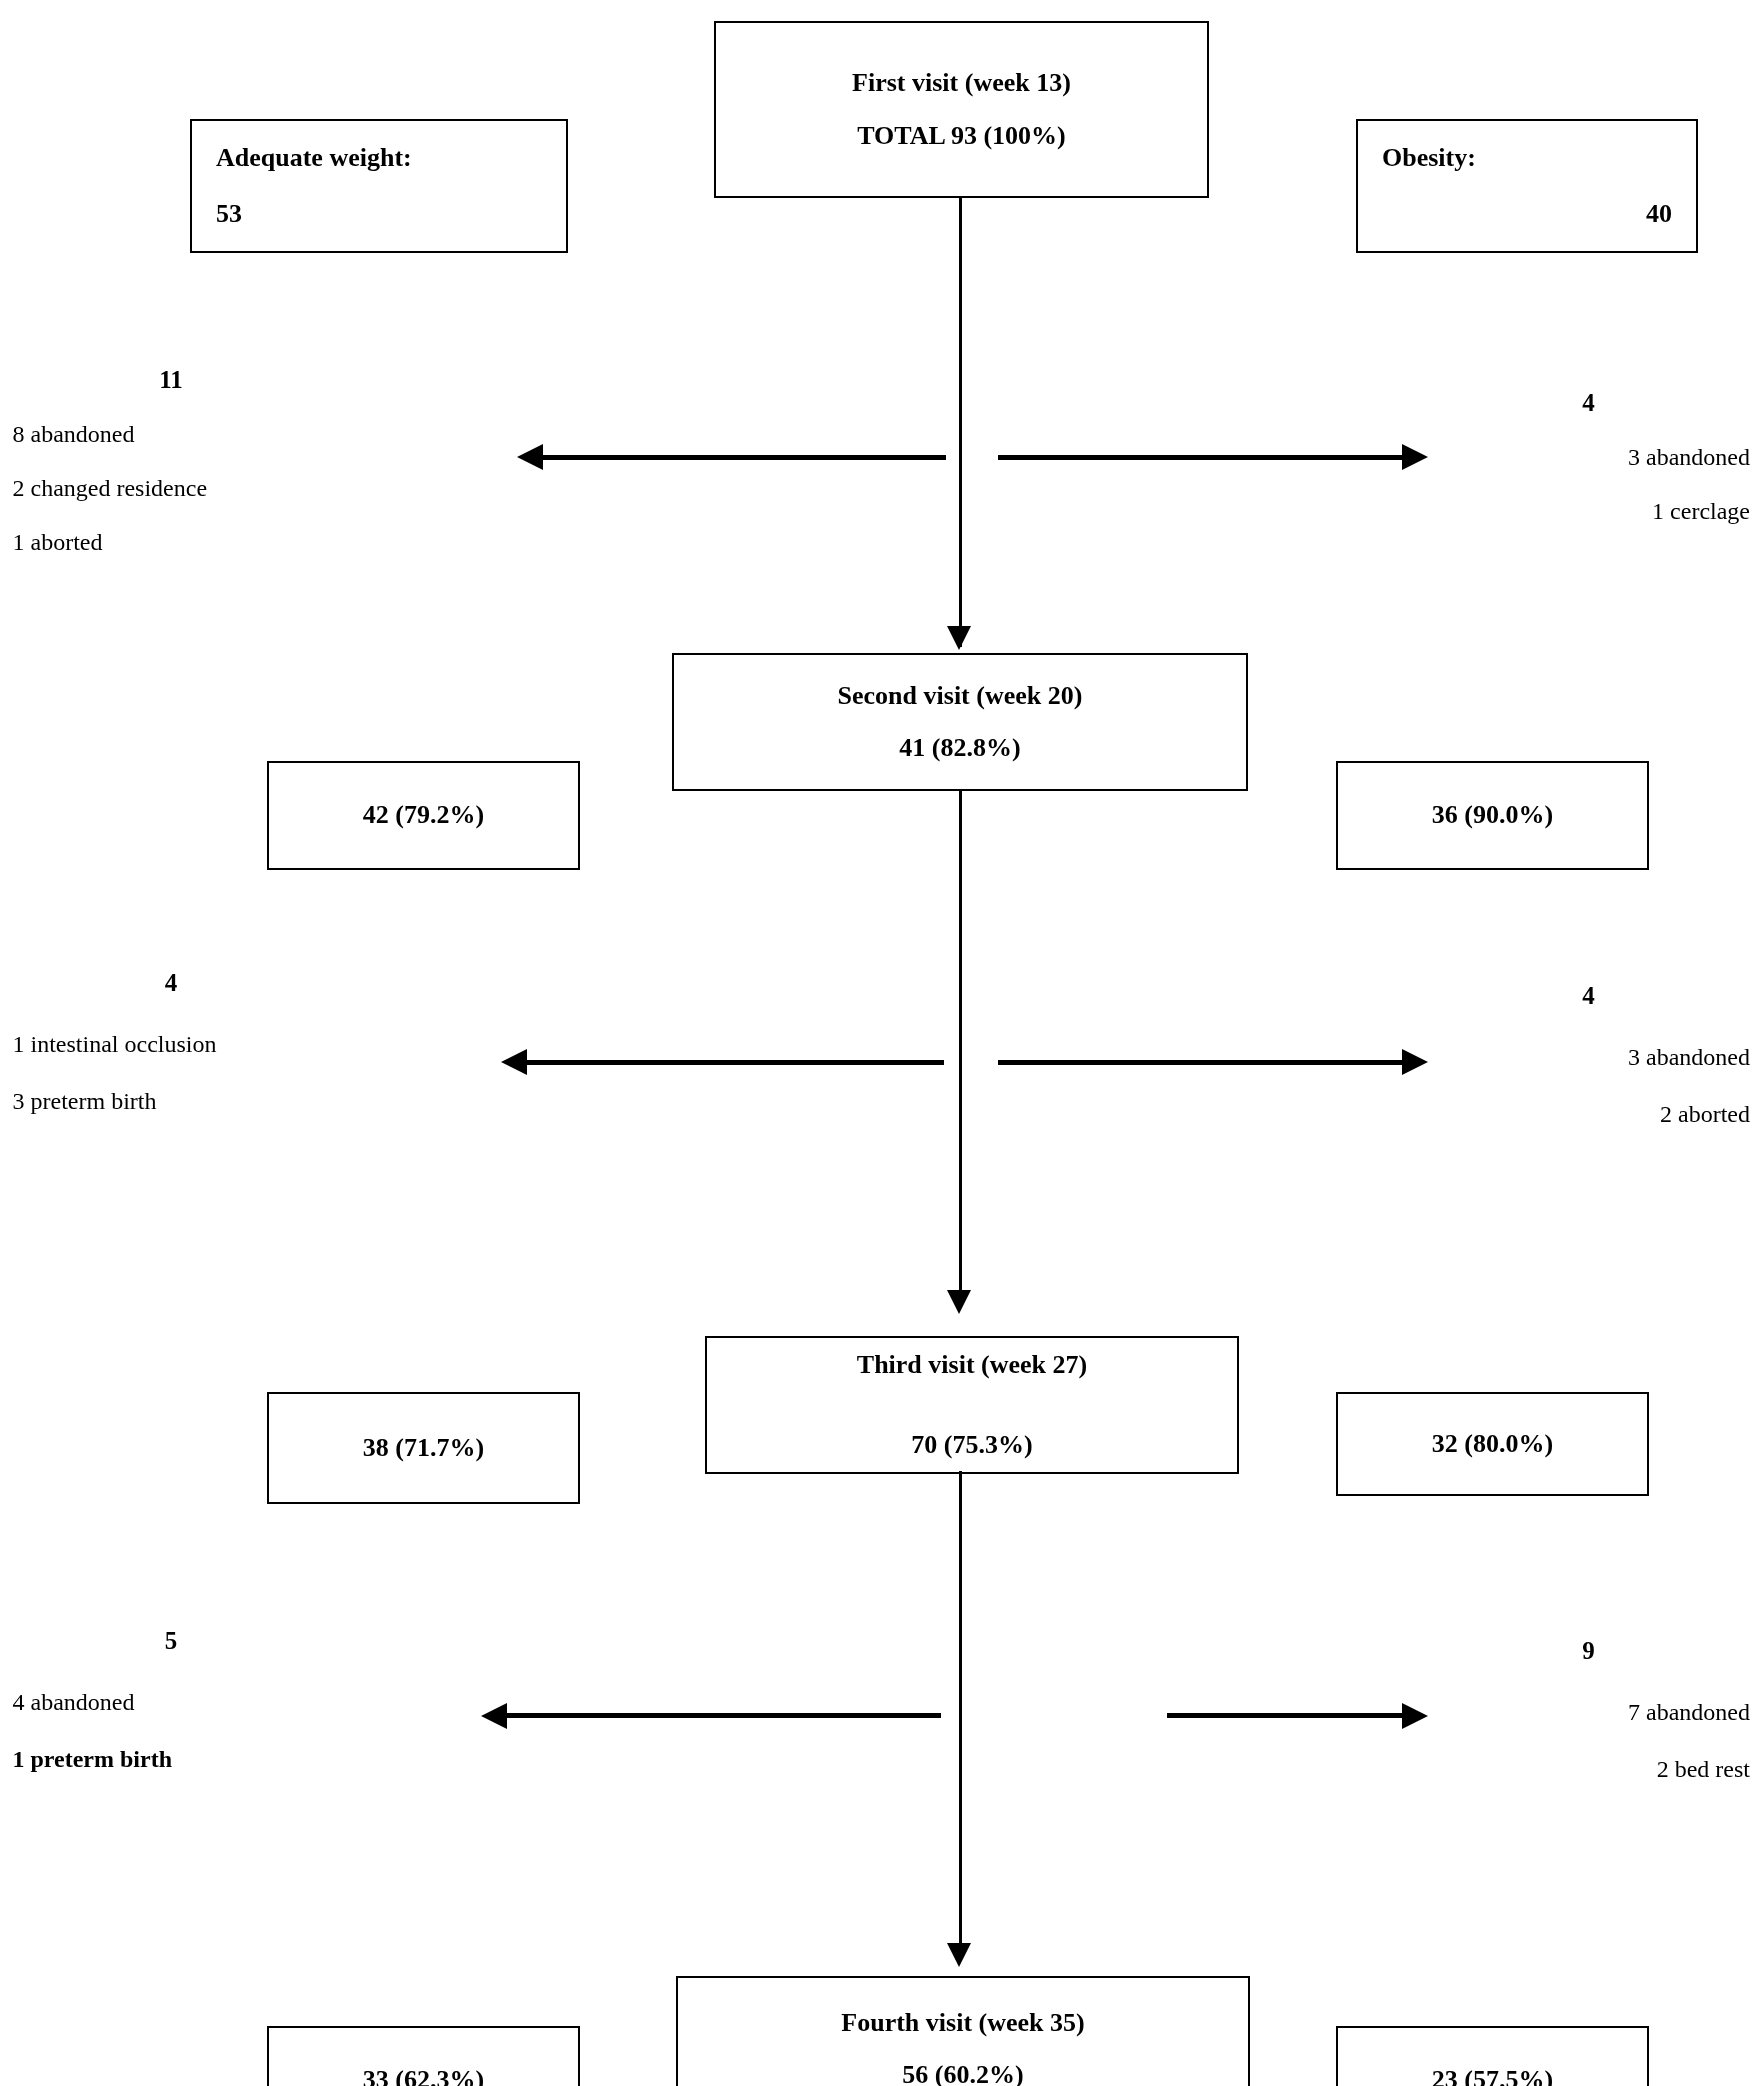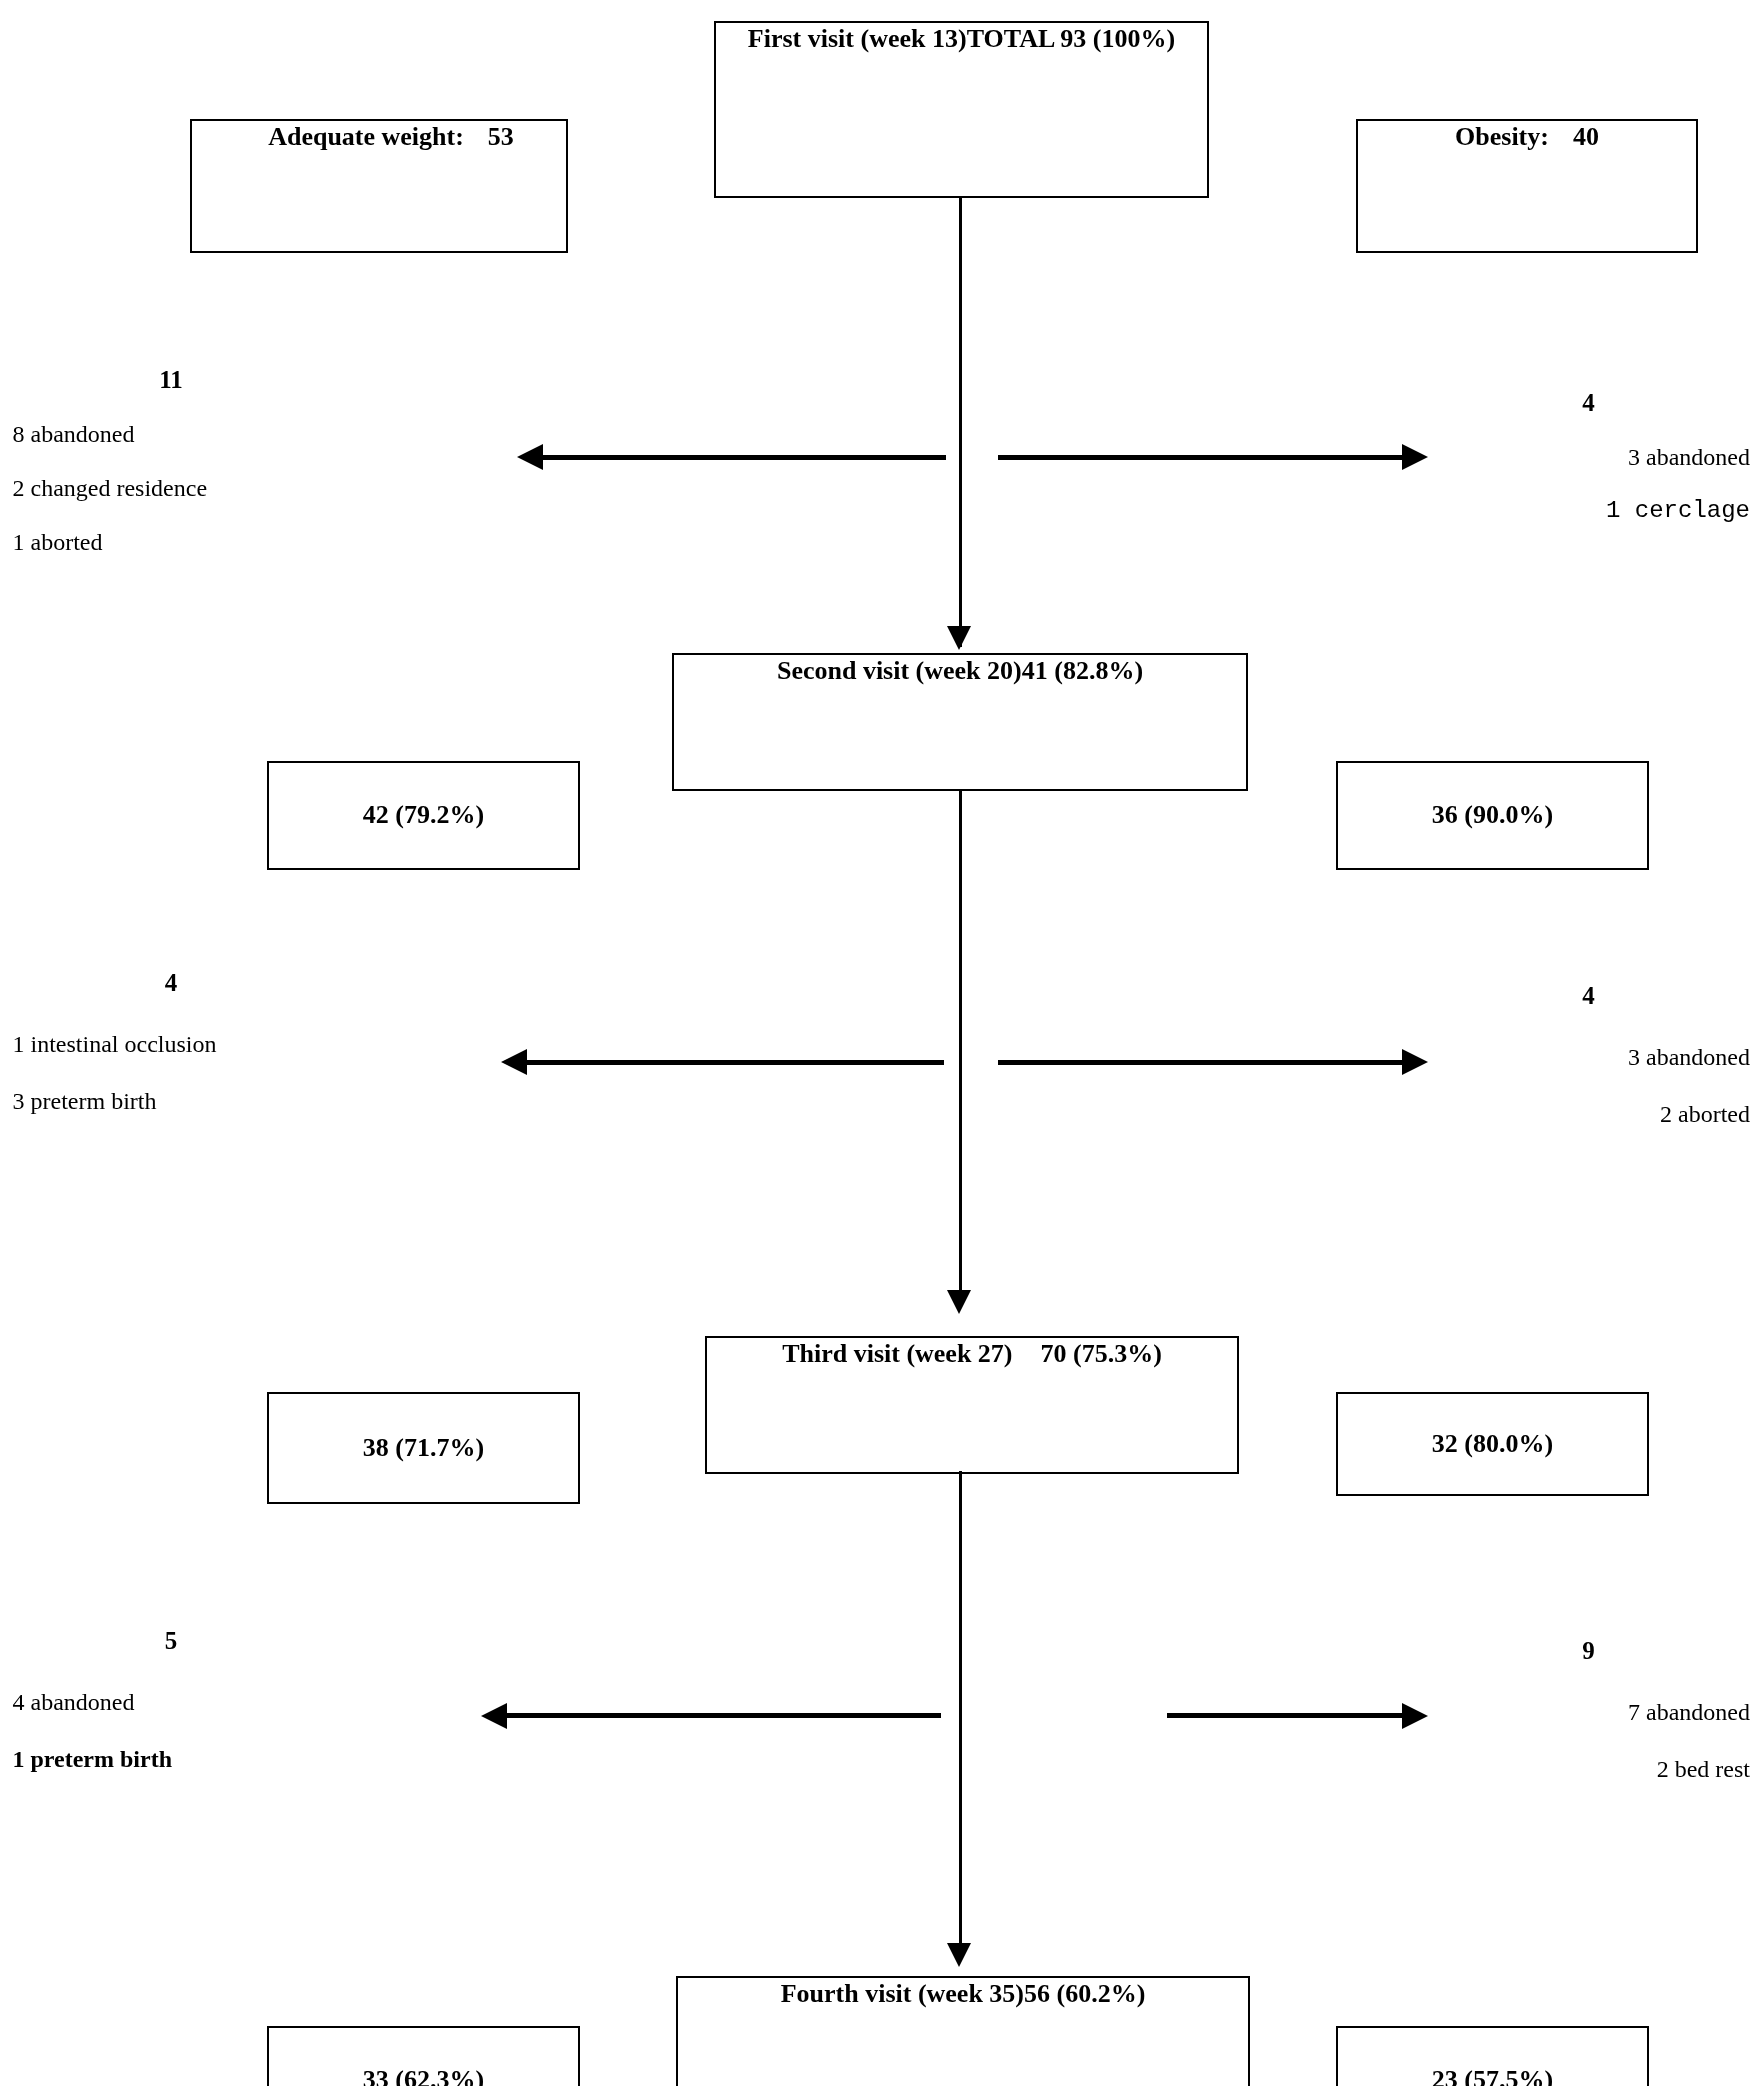--- a/index.html
+++ b/index.html
@@ -19,21 +19,21 @@
     overflow: hidden;
   }
 
   
   .box {
     position: absolute;
     box-sizing: border-box;
     border: 2.9px solid #000000;
     background: #ffffff;
     display: flex;
-    flex-direction: row;
+    flex-direction: column;
     justify-content: center;
   }
   .box .line {
     font-weight: bold;
     font-size: 26px;
     line-height: 1.25;
     white-space: nowrap;
   }
   .box.center .line { text-align: center; }
   .box.center .line.l1 { margin-bottom: 20px; }
@@ -140,21 +140,21 @@
   <div class="dropout left" style="left:12.5px; top:367px; width:317px;">
     <span class="count">11</span>
     <span class="reason" style="margin-top:30px;">8 abandoned</span>
     <span class="reason" style="margin-top:30px;">2 changed residence</span>
     <span class="reason" style="margin-top:30px;">1 aborted</span>
   </div>
 
   <div class="dropout right" style="left:1427px; top:390px; width:323px;">
     <span class="count">4</span>
     <span class="reason" style="margin-top:30px;">3 abandoned</span>
-    <span class="reason" style="margin-top:30px;font-family:Liberation Mono, monospace;">1 cerclage</span>
+    <span class="reason" style="margin-top:30px;">1 cerclage</span>
   </div>
 
   <div class="box single" style="left:267px; top:761px; width:313px; height:109px;">
     <div class="line">42 (79.2%)</div>
   </div>
 
   <div class="box center" style="left:672px; top:653px; width:576px; height:138px;">
     <div class="line l1">Second visit (week 20)</div>
     <div class="line l2">41 (82.8%)</div>
   </div>

